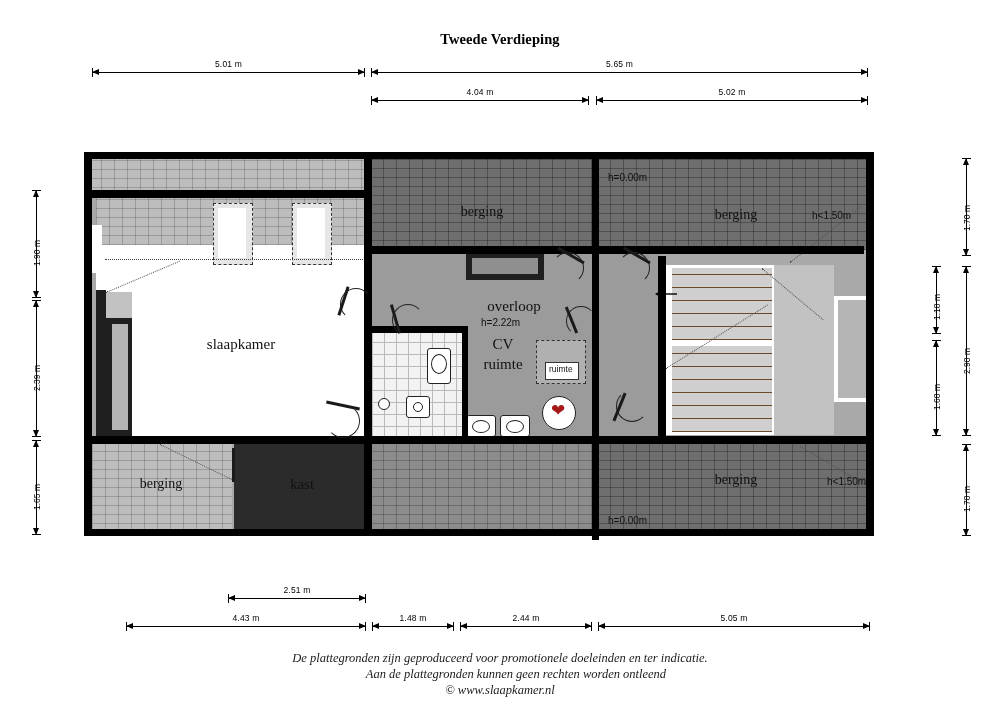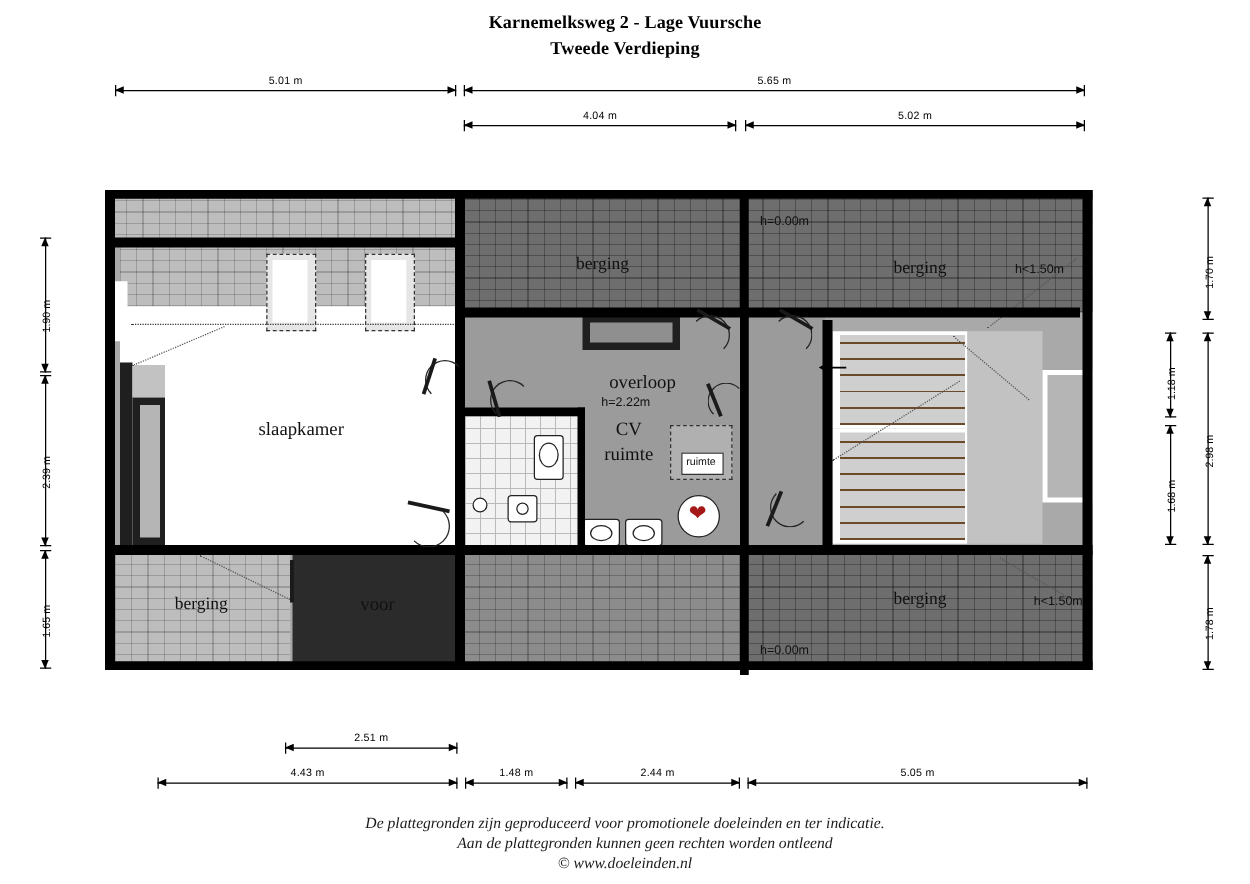--- a/index.html
+++ b/index.html
@@ -216,21 +216,20 @@
     color: #a51818;
     font-size: 17px;
     line-height: 1;
   }
 </style>
 </head>
 <body>
 
 <div class="plan">
 
-  <div class="title" id="title-line1">Karnemelksweg 2 - Lage Vuursche</div>
   <div class="title" id="title-line2">Tweede Verdieping</div>
 
   <div class="dim" style="left:92px; top:72px; width:273px;">
     <div class="arrowL"></div>
     <div class="arrowR"></div>
     <div class="tick" style="left:0;"></div>
     <div class="tick" style="right:0;"></div>
     <div class="lbl">5.01 m</div>
   </div>
   <div class="dim" style="left:371px; top:72px; width:497px;">
@@ -433,21 +432,21 @@
   <div class="door-arc" style="left:236px; top:448px; width:2px; height:2px; border:none;"></div>
 
   <div class="lbl-room" style="left:196px; top:336px; width:90px;">slaapkamer</div>
 
   <div class="lbl-room" style="left:474px; top:298px; width:80px;">overloop</div>
   <div class="lbl-h" style="left:481px; top:317px;">h=2.22m</div>
 
   <div class="lbl-room" style="left:480px; top:336px; width:46px;">CV</div>
   <div class="lbl-room" style="left:471px; top:356px; width:64px;">ruimte</div>
 
-  <div class="lbl-room" style="left:277px; top:476px; width:50px;">voor</div>
+  <div class="lbl-room" style="left:277px; top:476px; width:50px;">kast</div>
 
   <div class="lbl-room" style="left:422px; top:204px; width:120px; font-size:14px;">berging</div>
   <div class="lbl-room" style="left:676px; top:207px; width:120px; font-size:14px;">berging</div>
   <div class="lbl-room" style="left:106px; top:476px; width:110px; font-size:14px;">berging</div>
   <div class="lbl-room" style="left:676px; top:472px; width:120px; font-size:14px;">berging</div>
 
   <div class="lbl-h" style="left:608px; top:172px;">h=0.00m</div>
   <div class="lbl-h" style="left:812px; top:210px;">h&lt;1.50m</div>
   <div class="lbl-h" style="left:608px; top:515px;">h=0.00m</div>
   <div class="lbl-h" style="left:827px; top:476px;">h&lt;1.50m</div>
@@ -484,15 +483,15 @@
   <div class="dim" style="left:598px; top:626px; width:272px;">
     <div class="arrowL"></div>
     <div class="arrowR"></div>
     <div class="tick" style="left:0;"></div>
     <div class="tick" style="right:0;"></div>
     <div class="lbl">5.05 m</div>
   </div>
 
   <div class="footer" id="footer-1">De plattegronden zijn geproduceerd voor promotionele doeleinden en ter indicatie.</div>
   <div class="footer" id="footer-2">Aan de plattegronden kunnen geen rechten worden ontleend</div>
-  <div class="footer" id="footer-3">© www.doeleinden.nl</div>
+  <div class="footer" id="footer-3">© www.slaapkamer.nl</div>
 
 </div>
 
 </body></html>

